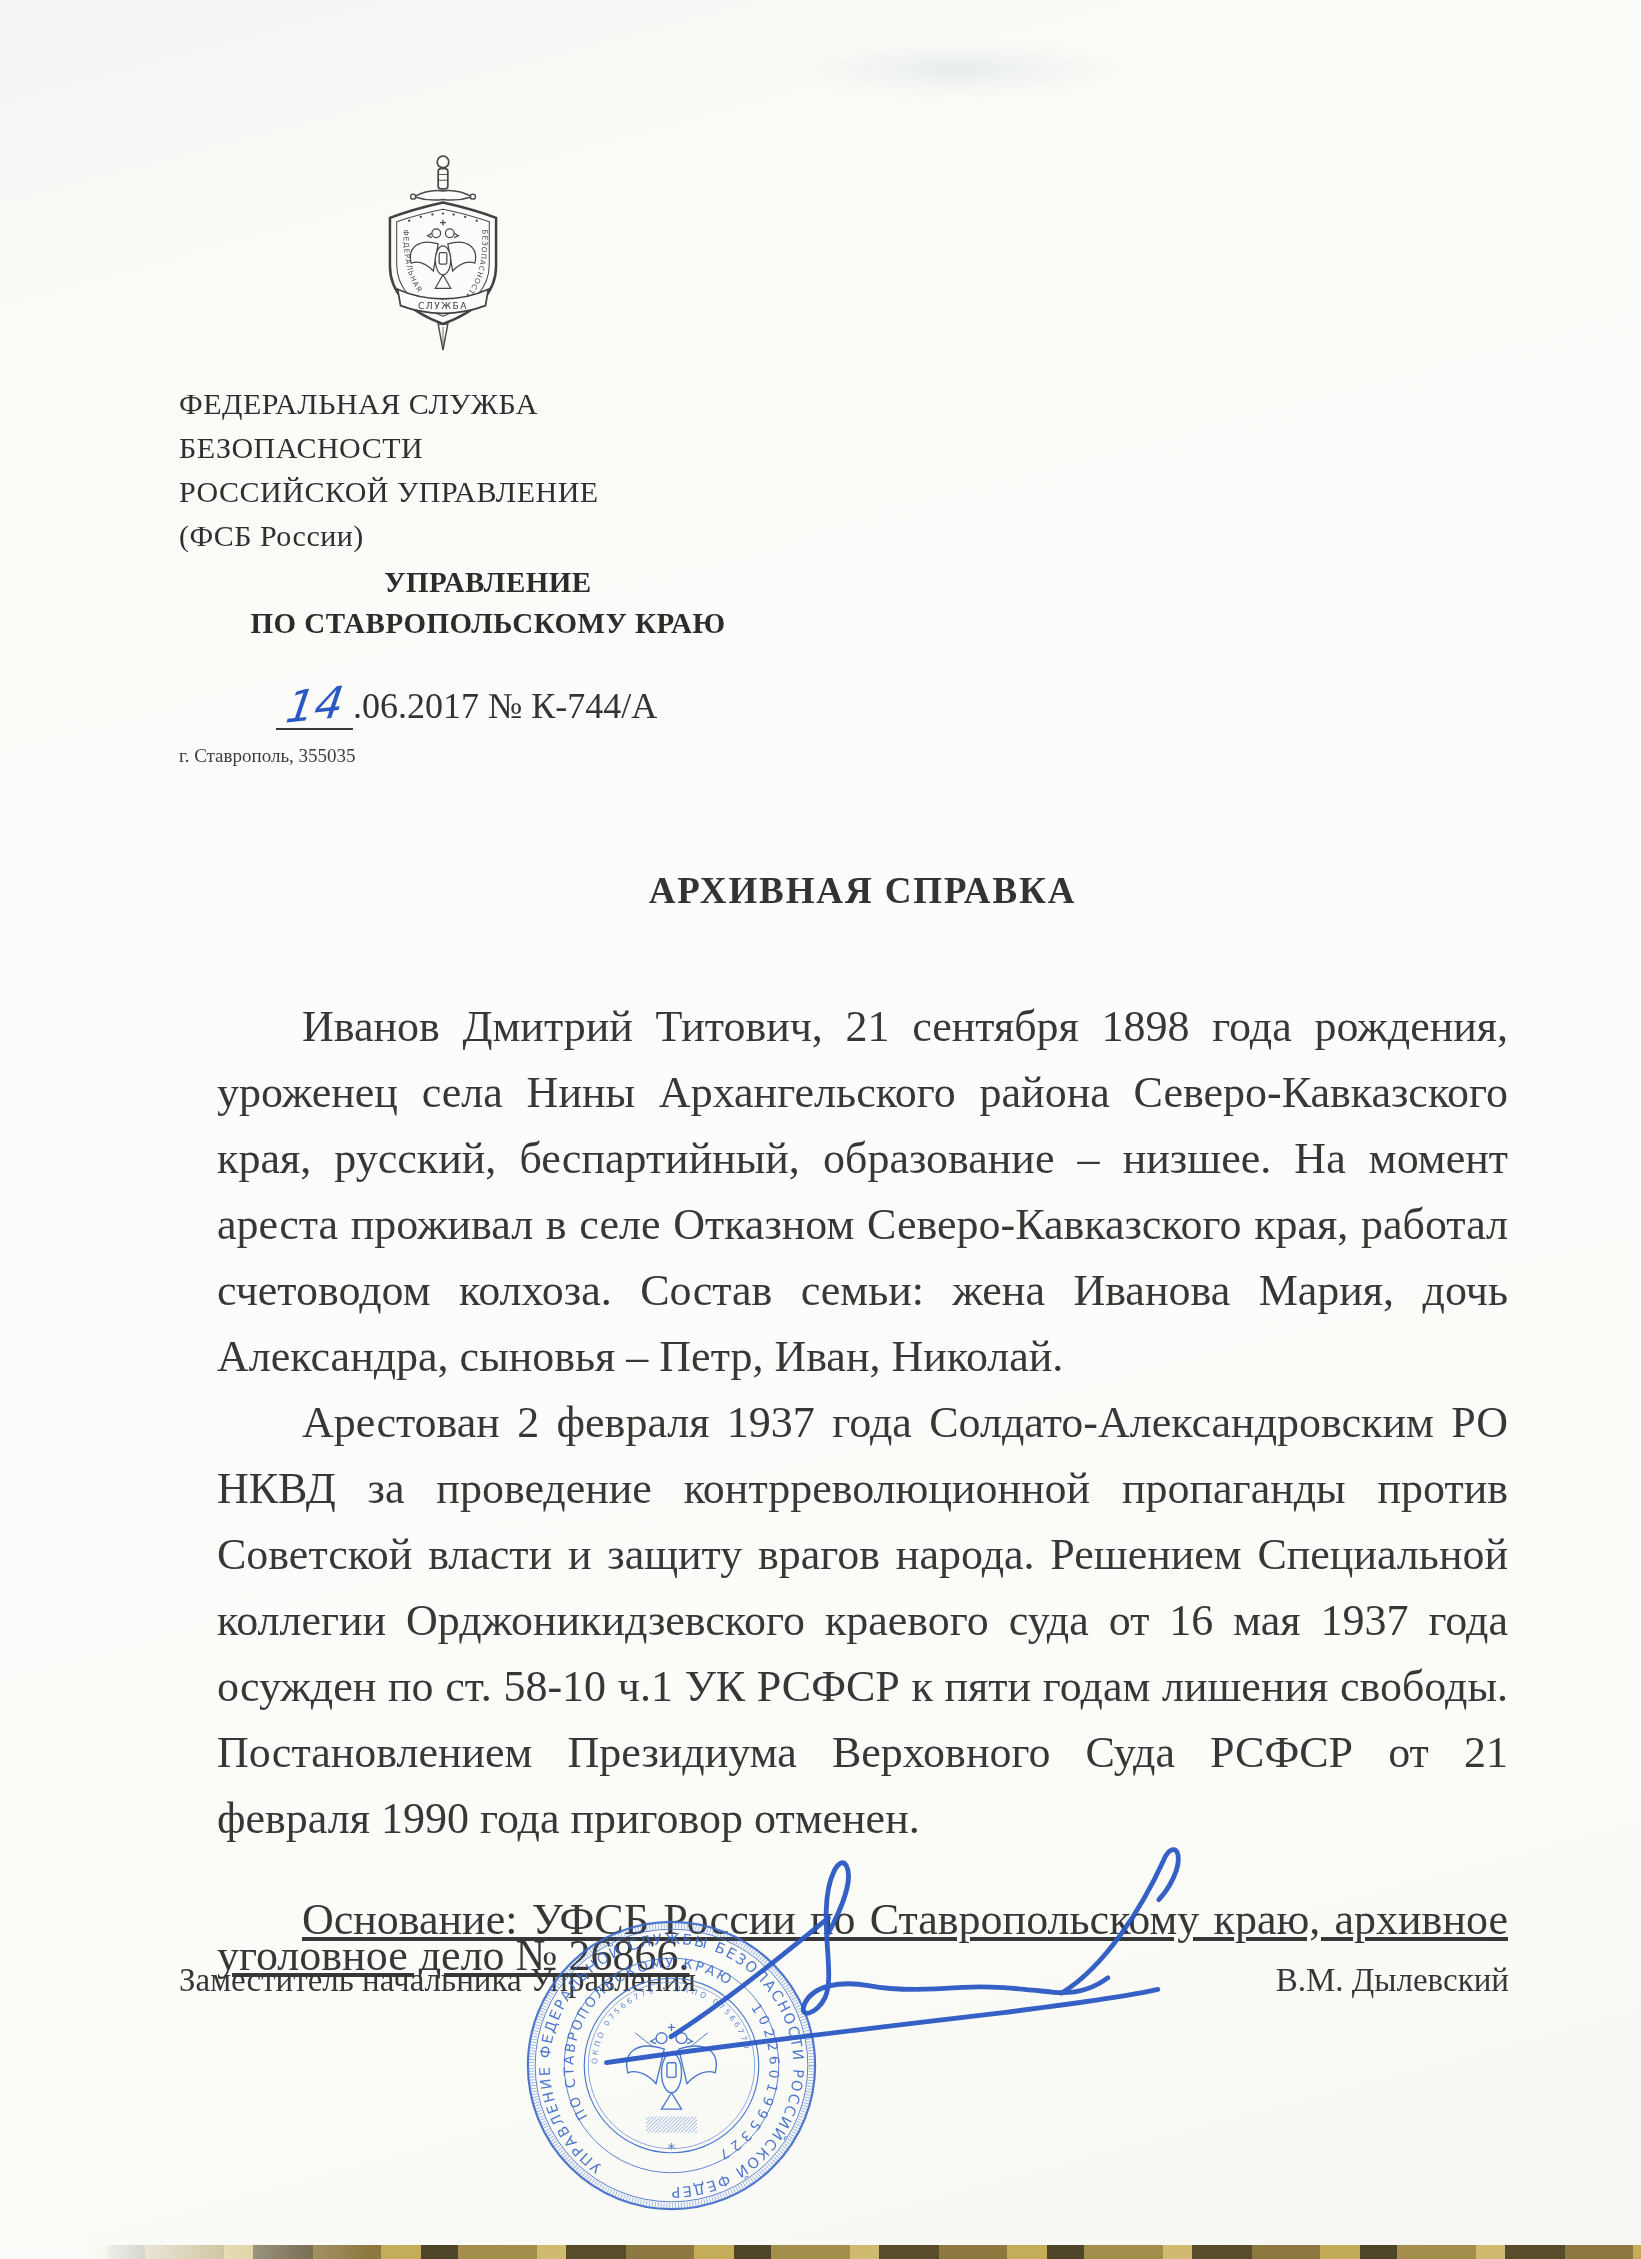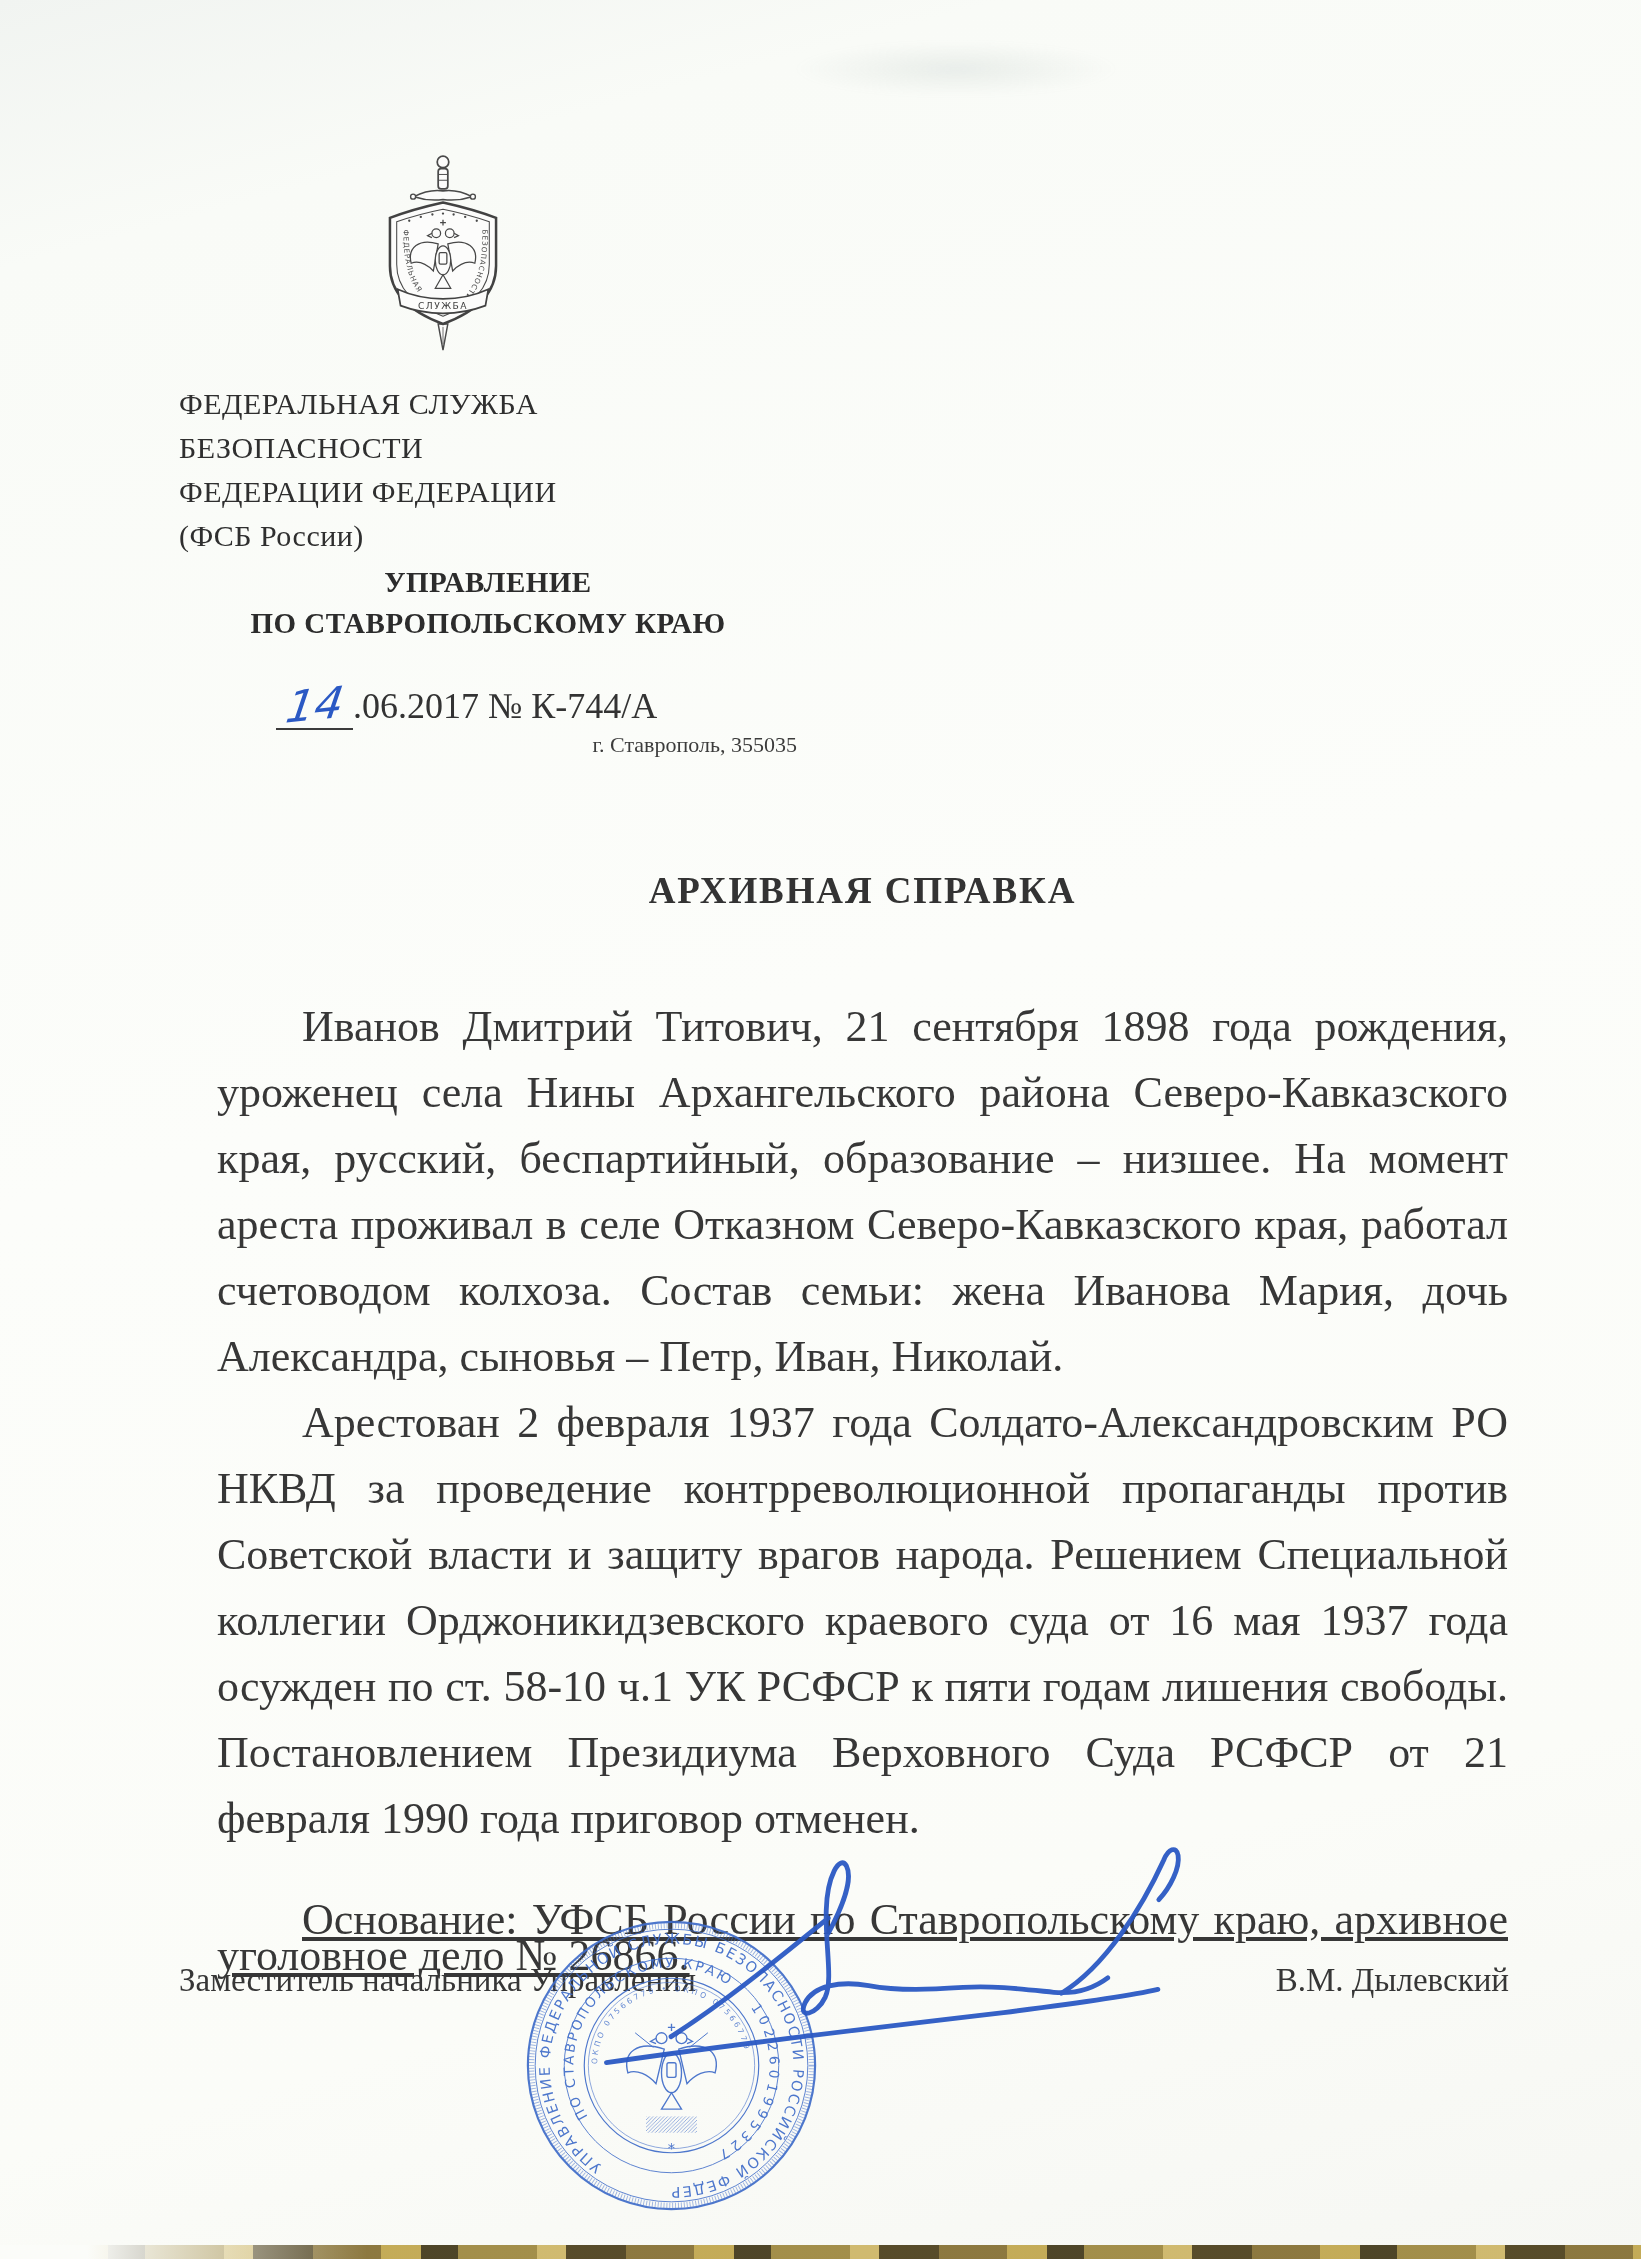--- a/index.html
+++ b/index.html
@@ -18,21 +18,21 @@
   .letterhead{position:absolute;left:179px;top:154px;width:618px;}
   .crest{display:block;width:164px;height:203px;margin-left:182px;}
   .org-block{margin-top:25px;text-align:left;font-size:30px;line-height:44px;color:#2f2f2f;letter-spacing:0.5px;}
   .division-block{margin-top:4px;text-align:center;font-size:29px;line-height:41px;font-weight:bold;color:#2c2c2c;letter-spacing:0.5px;}
   .dateline{margin-top:33px;padding-left:97px;font-size:36px;color:#333;height:54px;white-space:nowrap;}
   .day-slot{display:inline-block;width:77px;border-bottom:2.9px solid #3b3b3b;text-align:center;vertical-align:baseline;}
   .hand-day{
     display:inline-block;font-family:"DejaVu Sans",sans-serif;font-style:italic;font-size:44px;
     color:#2b59c4;transform:skewX(-14deg) rotate(-6deg);position:relative;top:1.9px;
   }
-  .city-line{margin-top:1px;text-align:right;font-size:22px;color:#3c3c3c;}
+  .city-line{margin-top:14px;text-align:left;font-size:19px;color:#3c3c3c;}
   
   .doc-title{
     position:absolute;left:217px;top:869px;width:1291px;margin:0;
     text-align:center;font-size:37px;font-weight:bold;letter-spacing:1.9px;color:#333;
   }
   .doc-text{position:absolute;left:217px;top:994px;width:1291px;font-size:44px;color:#373737;}
   .doc-text p{margin:0;text-align:justify;text-indent:85px;line-height:66px;}
   .doc-text p.basis{margin-top:50px;line-height:36px;text-decoration:underline;}
   
   .sig-row{
@@ -112,21 +112,21 @@
       </g>
       <g>
         <path d="M38 140 Q60 150 85 150 Q110 150 132 140 L129 157 Q108 165 85 165 Q62 165 41 157 Z" fill="#fcfcfb" stroke="#424242" stroke-width="1.8"></path>
         <text x="85" y="160" text-anchor="middle" font-size="9.5" letter-spacing="1.5" fill="#3c3c3c">СЛУЖБА</text>
       </g>
     </svg>
 
     <div class="org-block">
       <div>ФЕДЕРАЛЬНАЯ СЛУЖБА</div>
       <div>БЕЗОПАСНОСТИ</div>
-      <div>ФЕДЕРАЦИИ ФЕДЕРАЦИИ</div>
+      <div>РОССИЙСКОЙ УПРАВЛЕНИЕ</div>
       <div>(ФСБ России)</div>
     </div>
 
     <div class="division-block">
       <div>УПРАВЛЕНИЕ</div>
       <div>ПО СТАВРОПОЛЬСКОМУ КРАЮ</div>
     </div>
 
     <div class="dateline">
       <span class="day-slot"><span class="hand-day">14</span></span><span>.06.2017 № К-744/А</span>

